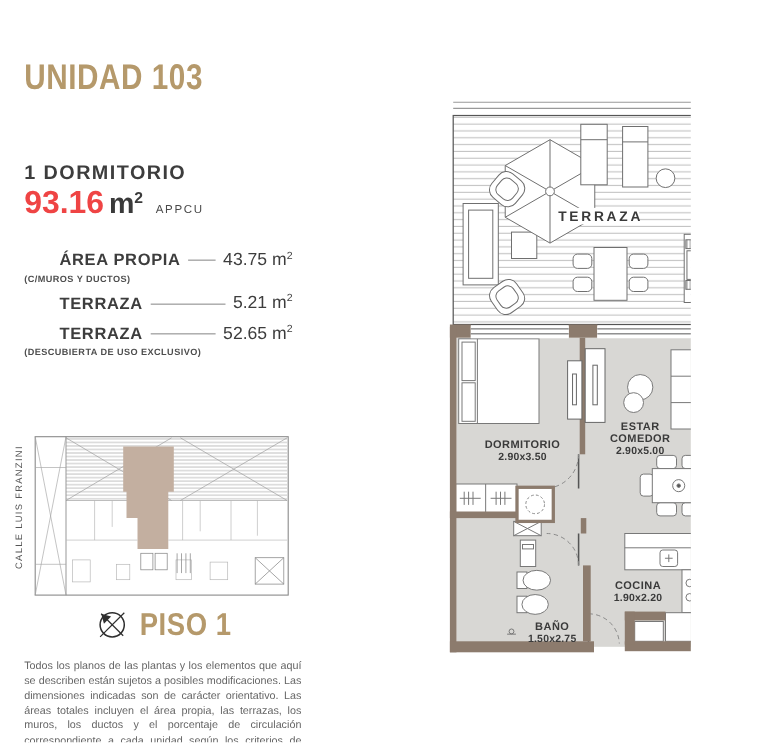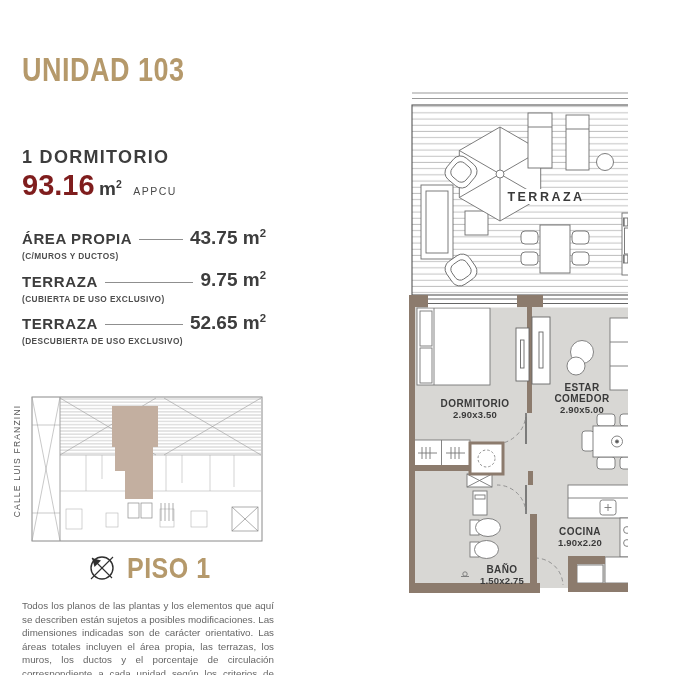--- a/index.html
+++ b/index.html
@@ -5,31 +5,31 @@
   html,body{margin:0;padding:0;background:#ffffff;}
   .page{position:relative;width:628px;height:675px;background:#ffffff;overflow:hidden;
         font-family:"Liberation Sans",sans-serif;color:#3e3e3e;}
   .abs{position:absolute;}
 
   
   .unit-title{left:22px;top:52px;font-size:27px;font-weight:700;color:#b5996b;
               letter-spacing:.5px;transform:scaleY(1.2);transform-origin:left top;white-space:nowrap;}
   .unit-type{left:22px;top:147px;font-size:18px;font-weight:700;letter-spacing:1.3px;color:#3d3d3d;}
   .total{left:22px;top:169px;white-space:nowrap;}
-  .total .num{font-size:29px;font-weight:700;color:#7f1d1d;}
-  .total .unit{font-size:19px;font-weight:700;color:#3a3a3a;}
+  .total .num{font-size:29px;font-weight:700;color:#ef4444;}
+  .total .unit{font-size:26px;font-weight:700;color:#3a3a3a;}
   .total sup{font-size:55%;}
   .total .appcu{font-size:10.5px;font-weight:400;letter-spacing:1.5px;color:#4a4a4a;margin-left:7px;}
 
   .areas{left:22px;top:227px;width:244px;}
   .area-row{margin-bottom:8px;}
   .area-line{display:flex;align-items:baseline;}
-  .a-title{font-size:15px;font-weight:700;letter-spacing:.6px;color:#3d3d3d;white-space:nowrap;}
+  .a-title{font-size:15px;font-weight:700;letter-spacing:.6px;color:#3d3d3d;white-space:nowrap;margin-left:32px;}
   .leader{flex:1;border-bottom:1.2px solid #8f8f8f;margin:0 7px;transform:translateY(-4px);}
-  .a-val{font-size:19px;font-weight:700;color:#3d3d3d;white-space:nowrap;}
+  .a-val{font-size:16px;font-weight:400;color:#3d3d3d;white-space:nowrap;}
   .a-val sup{font-size:60%;}
   .a-cap{font-size:8.3px;font-weight:700;letter-spacing:.4px;color:#4e4e4e;margin-top:2px;}
 
   .street-plan{left:6px;top:391px;}
   .piso{left:127px;top:552px;font-size:25px;font-weight:700;color:#b5996b;letter-spacing:.5px;
         transform:scaleY(1.15);transform-origin:left top;white-space:nowrap;}
   .compass{left:85px;top:551px;}
   .disclaimer{left:22px;top:599px;width:252px;font-size:9.8px;line-height:1.38;color:#666;
               text-align:justify;}
 
@@ -60,23 +60,22 @@
         <span class="a-title">ÁREA PROPIA</span>
         <span class="leader"></span>
         <span class="a-val"><span>43.75</span> <span>m</span><sup>2</sup></span>
       </div>
       <div class="a-cap">(C/MUROS Y DUCTOS)</div>
     </div>
     <div class="area-row">
       <div class="area-line">
         <span class="a-title">TERRAZA</span>
         <span class="leader"></span>
-        <span class="a-val"><span>9.75</span> <span>m</span><sup>2</sup></span>
+        <span class="a-val"><span>5.21</span> <span>m</span><sup>2</sup></span>
       </div>
-      <div class="a-cap">(CUBIERTA DE USO EXCLUSIVO)</div>
     </div>
     <div class="area-row">
       <div class="area-line">
         <span class="a-title">TERRAZA</span>
         <span class="leader"></span>
         <span class="a-val"><span>52.65</span> <span>m</span><sup>2</sup></span>
       </div>
       <div class="a-cap">(DESCUBIERTA DE USO EXCLUSIVO)</div>
     </div>
   </div>

